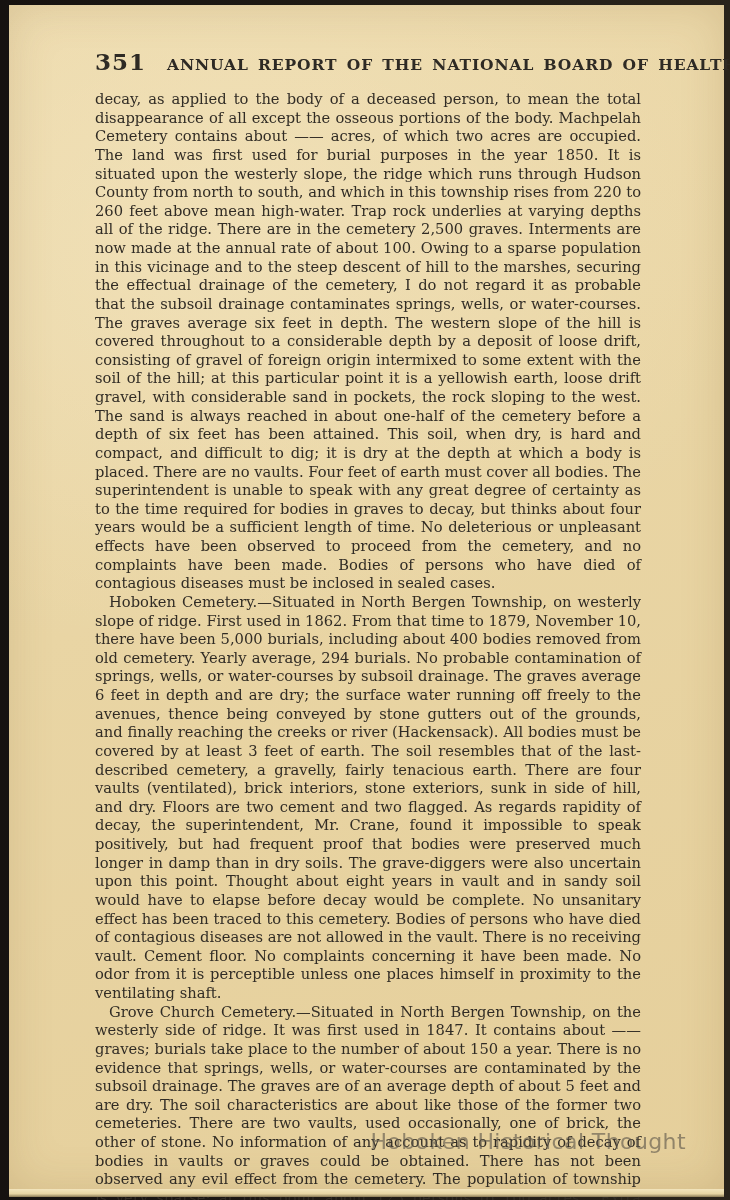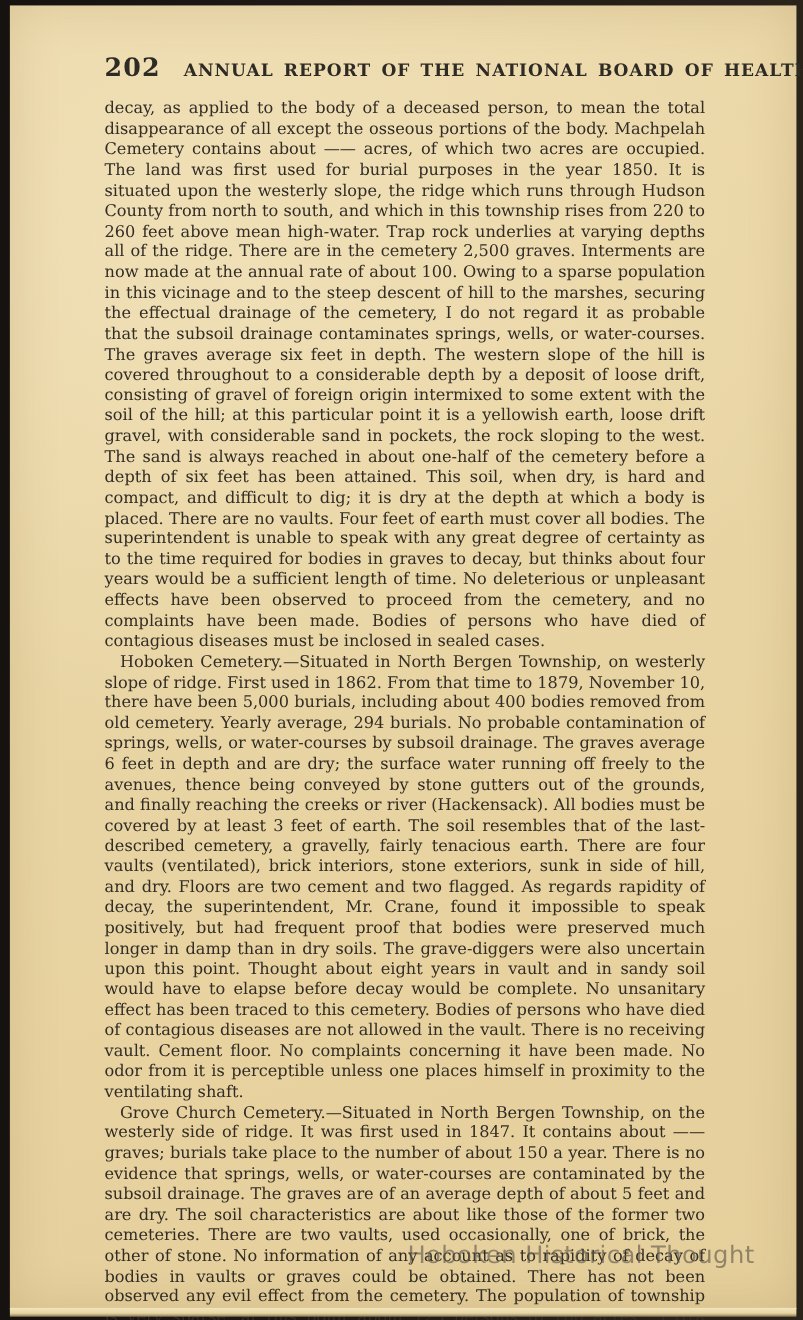--- a/index.html
+++ b/index.html
@@ -70,21 +70,21 @@
     white-space: nowrap;
   }
 </style>
 </head>
 <body>
 
 <div class="scan">
   <div class="paper">
 
     <div class="page-header">
-      <span class="page-number">202</span>
+      <span class="page-number">351</span>
       <span class="report-title">ANNUAL REPORT OF THE NATIONAL BOARD OF HEALTH.</span>
     </div>
 
     <div class="page-body">
       <p><span>decay, as applied to the body of a deceased person, to mean the total disappearance of all except the osseous portions of the body.  Machpelah Cemetery contains about —— acres, of which two acres are occupied.  The land was first used for burial purposes in the year 1850.  It is situated upon the westerly slope, the ridge which runs through Hudson County from north to south, and which in this township rises from 220 to 260 feet above mean high-water.  Trap rock underlies at varying depths all of the ridge.  There are in the cemetery 2,500 graves.  Interments are now made at the annual rate of about 100.  Owing to a sparse population in this vicinage and to the steep descent of hill to the marshes, securing the effectual drainage of the cemetery, I do not regard it as probable that the subsoil drainage contaminates springs, wells, or water-courses.  The graves average six feet in depth.  The western slope of the hill is covered throughout to a considerable depth by a deposit of loose drift, consisting of gravel of foreign origin intermixed to some extent with the soil of the hill; at this particular point it is a yellowish earth, loose drift gravel, with considerable sand in pockets, the rock sloping to the west.  The sand is always reached in about one-half of the cemetery before a depth of six feet has been attained.  This soil, when dry, is hard and compact, and difficult to dig; it is dry at the depth at which a body is placed.  There are no vaults.  Four feet of earth must cover all bodies.  The superintendent is unable to speak with any great degree of certainty as to the time required for bodies in graves to decay, but thinks about four years would be a sufficient length of time.  No deleterious or unpleasant effects have been observed to proceed from the cemetery, and no complaints have been made.  Bodies of persons who have died of contagious diseases must be inclosed in sealed cases.</span></p>
       <p class="indented"><span class="cemetery-name">Hoboken Cemetery.</span><span>—Situated in North Bergen Township, on westerly slope of ridge. First used in 1862.  From that time to 1879, November 10, there have been 5,000 burials, including about 400 bodies removed from old cemetery.  Yearly average, 294 burials.  No probable contamination of springs, wells, or water-courses by subsoil drainage.  The graves average 6 feet in depth and are dry; the surface water running off freely to the avenues, thence being conveyed by stone gutters out of the grounds, and finally reaching the creeks or river (Hackensack).  All bodies must be covered by at least 3 feet of earth.  The soil resembles that of the last-described cemetery, a gravelly, fairly tenacious earth.  There are four vaults (ventilated), brick interiors, stone exteriors, sunk in side of hill, and dry.  Floors are two cement and two flagged.  As regards rapidity of decay, the superintendent, Mr. Crane, found it impossible to speak positively, but had frequent proof that bodies were preserved much longer in damp than in dry soils.  The grave-diggers were also uncertain upon this point.  Thought about eight years in vault and in sandy soil would have to elapse before decay would be complete.  No unsanitary effect has been traced to this cemetery.  Bodies of persons who have died of contagious diseases are not allowed in the vault.  There is no receiving vault.  Cement floor.  No complaints concerning it have been made.  No odor from it is perceptible unless one places himself in proximity to the ventilating shaft.</span></p>
       <p class="indented"><span class="cemetery-name">Grove Church Cemetery.</span><span>—Situated in North Bergen Township, on the westerly side of ridge.  It was first used in 1847.  It contains about —— graves; burials take place to the number of about 150 a year.  There is no evidence that springs, wells, or water-courses are contaminated by the subsoil drainage.  The graves are of an average depth of about 5 feet and are dry.  The soil characteristics are about like those of the former two cemeteries.  There are two vaults, used occasionally, one of brick, the other of stone.  No information of any account as to rapidity of decay of bodies in vaults or graves could be obtained.  There has not been observed any evil effect from the cemetery.  The population of township is very sparse; at this point about 123 persons to 100 acres.  “Extra precautions,” as to the character of which I am not informed, are taken in the case of the burial of bodies of persons who have died from contagious diseases.  There is a receiving vault, against which no complaints have been heard.</span></p>
 
     </div>
 

